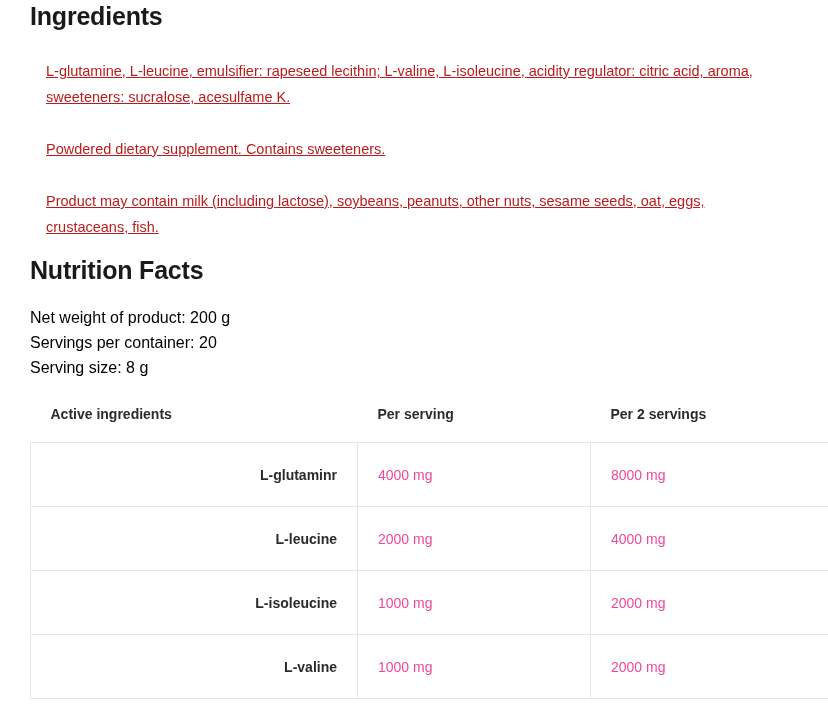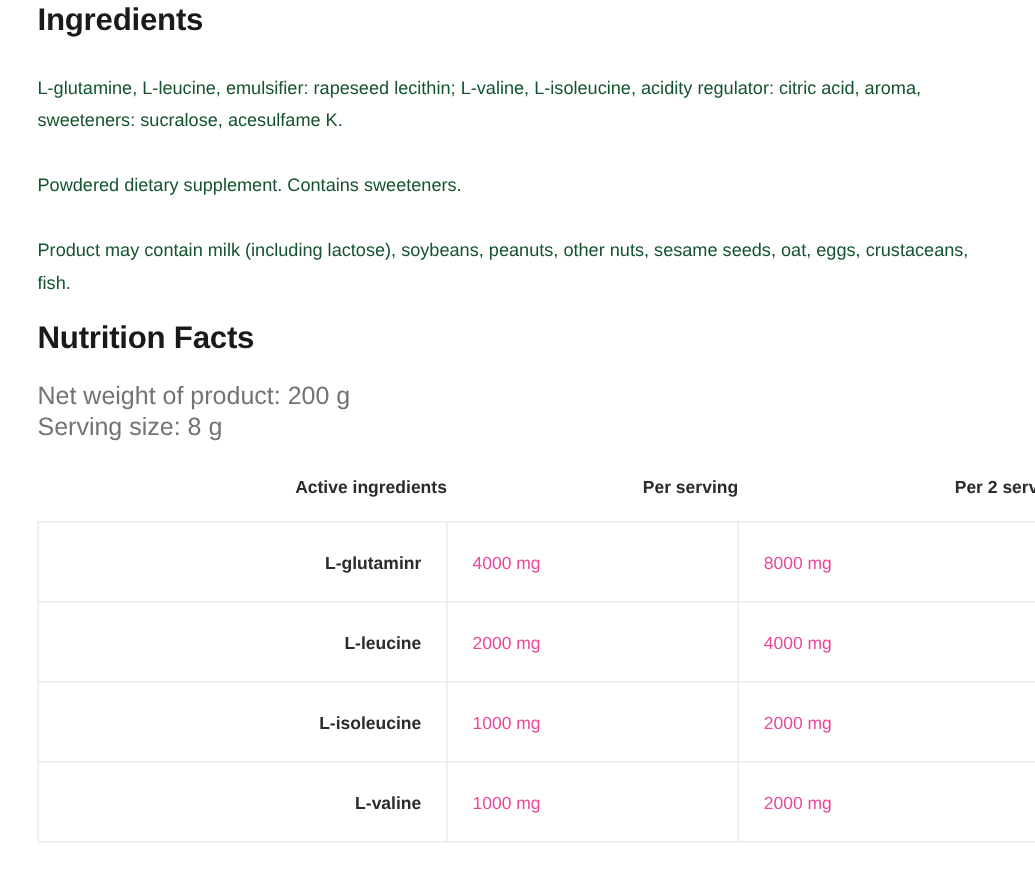--- a/index.html
+++ b/index.html
@@ -28,53 +28,54 @@
     margin: 0;
     padding: 0;
     letter-spacing: -0.2px;
   }
   #ingredients-title {
     padding-top: 2px;
   }
   .paragraph {
     font-size: 14.5px;
     line-height: 26px;
-    color: #14532d;
-    margin: 0;
+    color: #b91c1c;
+    margin: 16px;
     padding: 0;
     max-width: 775px;
+    text-decoration: underline;
   }
   #ingredients-list {
     margin-top: 27px;
   }
   #allergens-note {
     margin-top: 26px;
   }
   #supplement-note {
     margin-top: 26px;
   }
   #nutrition-title {
     margin-top: 16px;
   }
   .facts-lines {
     margin-top: 20px;
   }
   .facts-line {
-    font-size: 20px;
+    font-size: 16px;
     line-height: 25px;
-    color: #737373;
+    color: #000000;
   }
   .nutrition-table {
     margin-top: 26px;
     width: 769px;
     border-collapse: collapse;
     table-layout: fixed;
   }
   .nutrition-table th {
-    text-align: right;
+    text-align: left;
     font-size: 14px;
     font-weight: bold;
     color: #2b2b2b;
     padding: 0 0 20px 20px;
     border: none;
     background: transparent;
   }
   .nutrition-table th.col-0 { width: 307px; }
   .nutrition-table th.col-1 { width: 213px; }
   .nutrition-table th.col-2 { width: 249px; }
@@ -101,20 +102,21 @@
   <p class="paragraph" id="ingredients-list">L-glutamine, L-leucine, emulsifier: rapeseed lecithin; L-valine, L-isoleucine, acidity regulator: citric acid, aroma, sweeteners: sucralose, acesulfame K.</p>
 
   <p class="paragraph" id="supplement-note">Powdered dietary supplement. Contains sweeteners.</p>
 
   <p class="paragraph" id="allergens-note">Product may contain milk (including lactose), soybeans, peanuts, other nuts, sesame seeds, oat, eggs, crustaceans, fish.</p>
 
   <h2 class="section-title" id="nutrition-title">Nutrition Facts</h2>
 
   <div class="facts-lines">
     <div class="facts-line">Net weight of product: 200 g</div>
+    <div class="facts-line">Servings per container: 20</div>
     <div class="facts-line">Serving size: 8 g</div>
   </div>
 
   <table class="nutrition-table">
     <thead>
       <tr>
         <th class="col-0">Active ingredients</th>
         <th class="col-1">Per serving</th>
         <th class="col-2">Per 2 servings</th>
       </tr>

